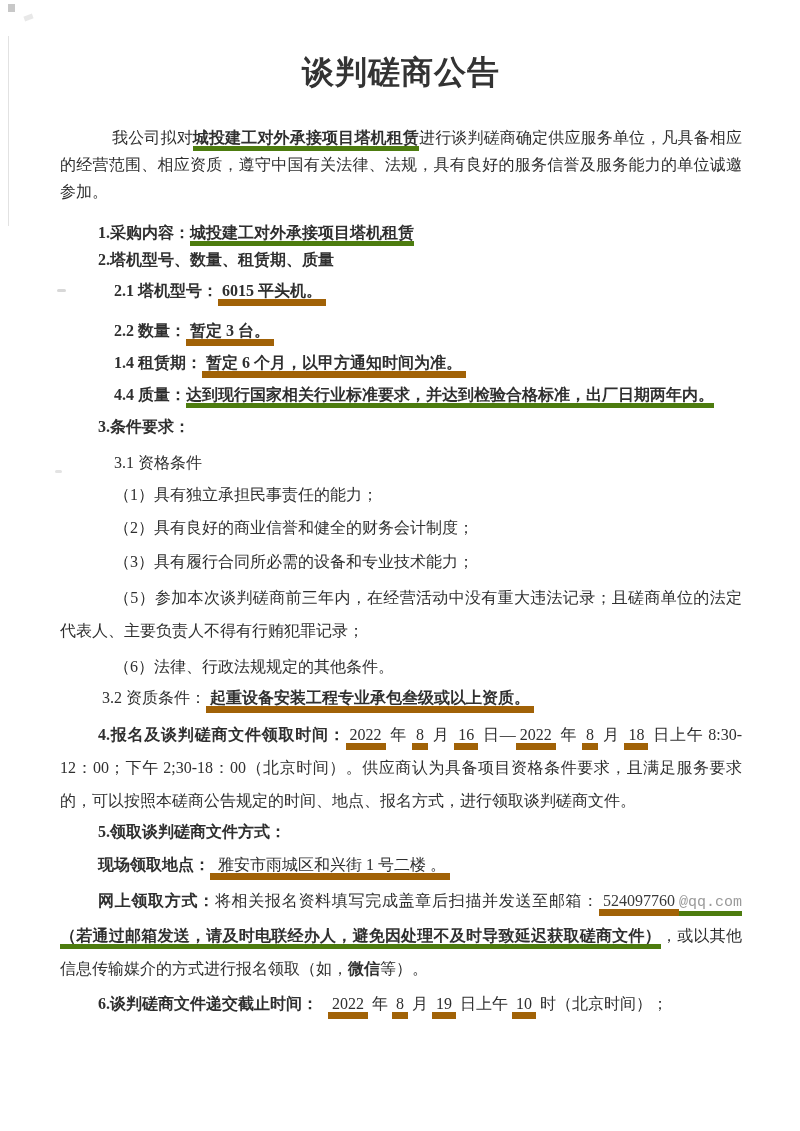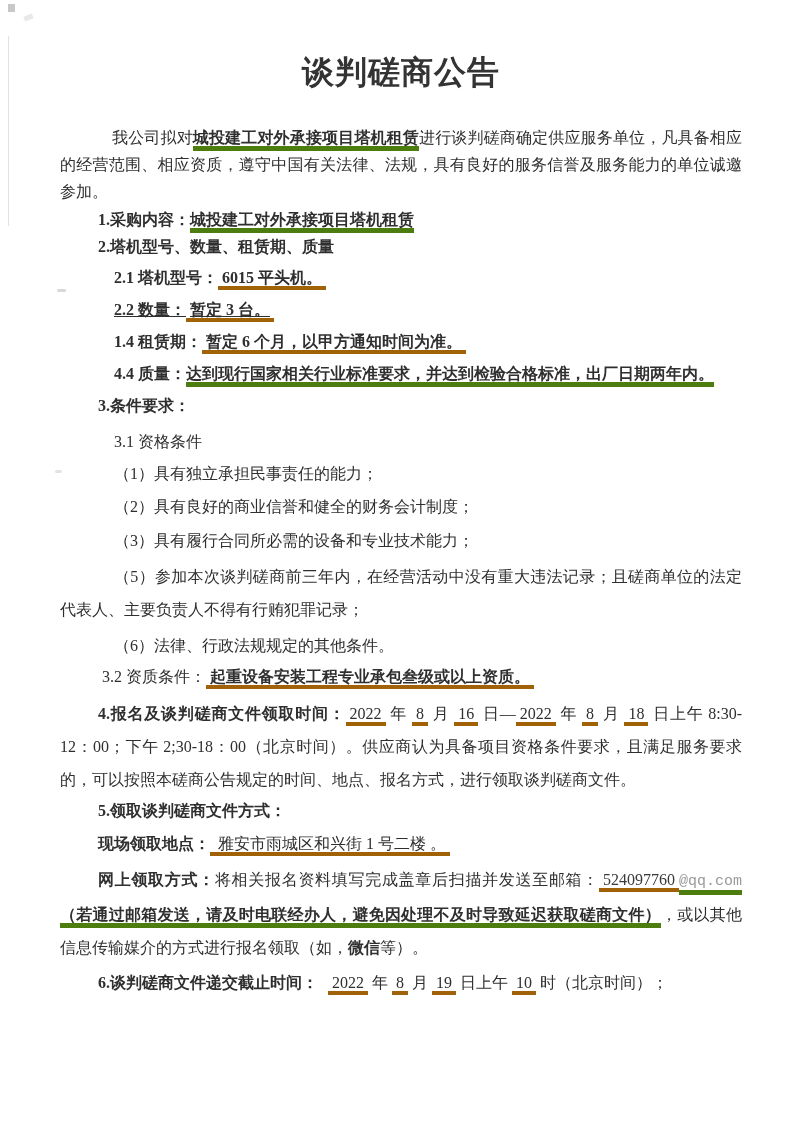--- a/index.html
+++ b/index.html
@@ -16,31 +16,31 @@
   }
   .title {
     margin:52px 0 0 0;
     font-size:32px; line-height:40px;
     font-weight:bold; text-align:center;
     color:#333333; letter-spacing:1px;
   }
   p { margin:0; font-size:16px; line-height:26px; text-align:justify; }
   .b { font-weight:bold; }
   .u { border-bottom:5px solid #4d7c0f; }
-  .u-num { border-bottom:4px solid #a16207; padding:0 4px; }
+  .u-num { border-bottom:7px solid #a16207; padding:0 4px; }
   .ind1 { text-indent:38px; }
   .ind2 { text-indent:54px; }
   .ind3 { text-indent:42px; }
 
   
   [data-name="intro-paragraph"]   { margin-top:32px; line-height:27px; text-indent:52px; }
-  [data-name="procurement-item"]  { margin-top:2px; }
+  [data-name="procurement-item"]  { margin-top:15px; }
   [data-name="spec-item"]         { margin-top:1px; }
   [data-name="model-subitem"]     { margin-top:5px; }
-  [data-name="quantity-subitem"]  { margin-top:6px;text-decoration:underline; }
+  [data-name="quantity-subitem"]  { margin-top:14px; }
   [data-name="lease-term-subitem"]{ margin-top:6px; }
   [data-name="quality-subitem"]   { margin-top:6px; }
   [data-name="requirements-item"] { margin-top:6px; }
   [data-name="qualification-header"]{ margin-top:10px; }
   [data-name="condition-item-1"]  { margin-top:6px; }
   [data-name="condition-item-2"]  { margin-top:7px; }
   [data-name="condition-item-3"]  { margin-top:8px; }
   [data-name="condition-item-4"]  { margin-top:8px; }
   [data-name="condition-item-5"]  { margin-top:6px; line-height:33px; }
   [data-name="condition-item-6"]  { margin-top:7px; }

